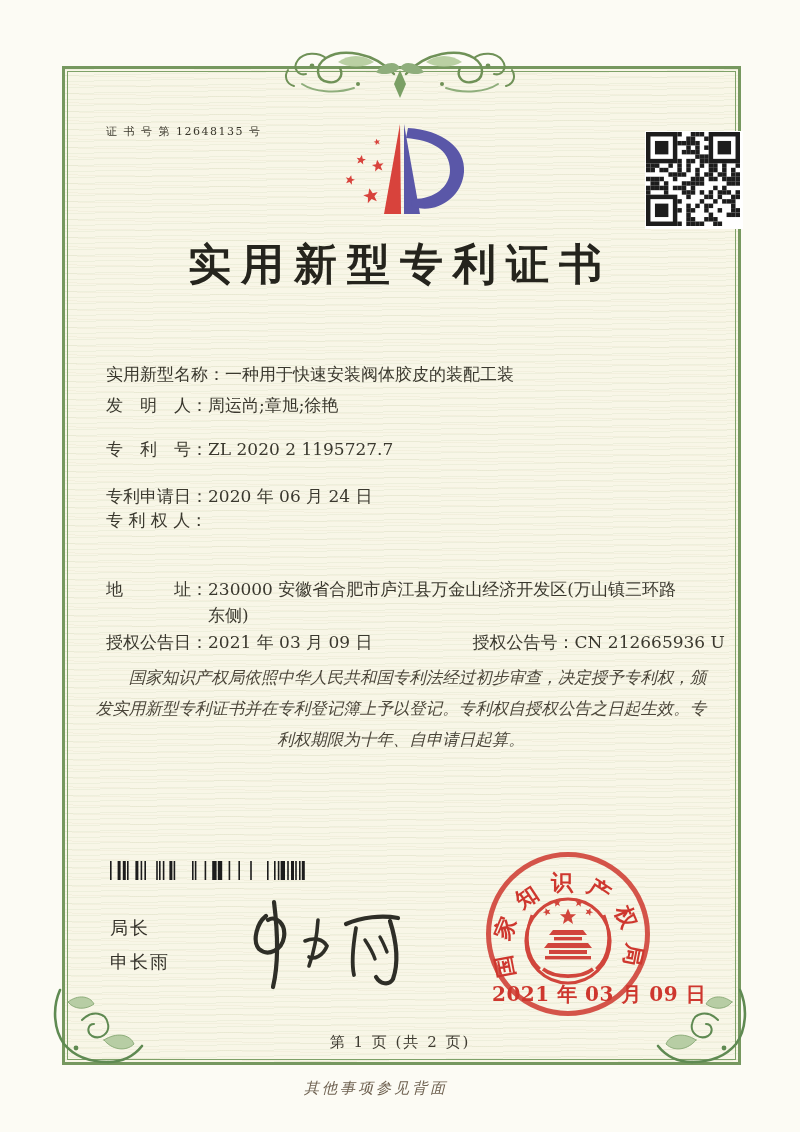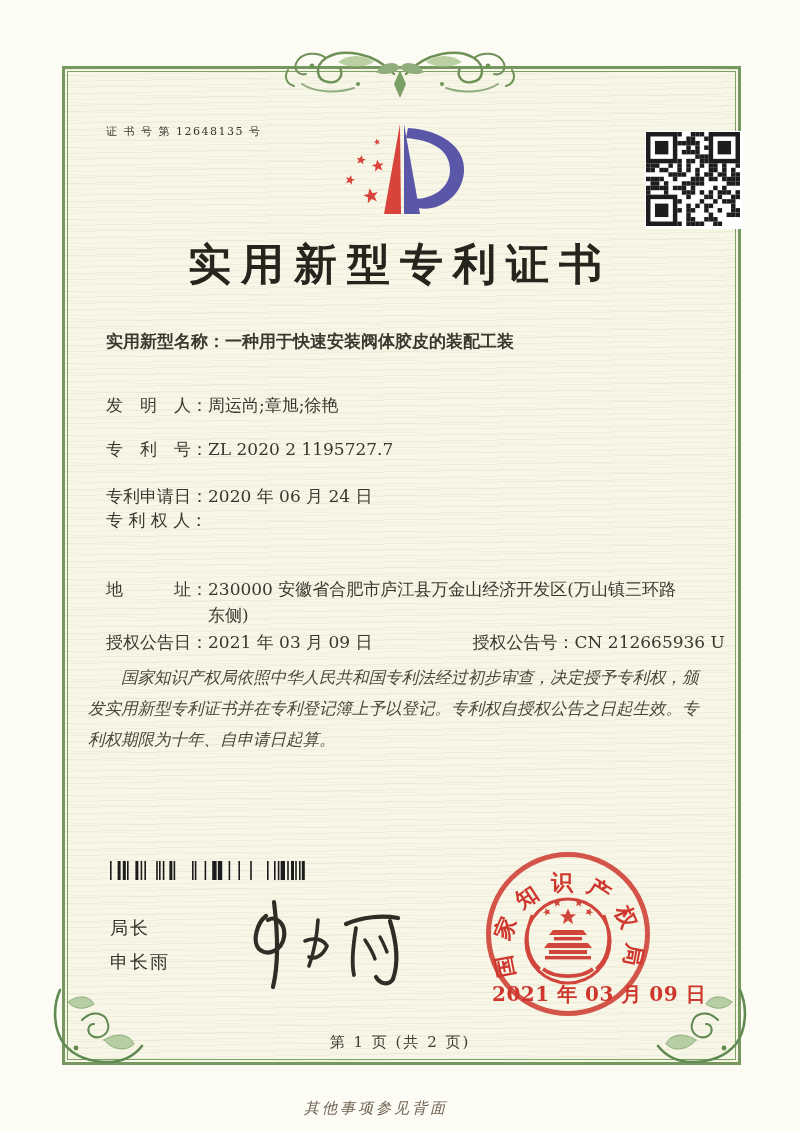--- a/index.html
+++ b/index.html
@@ -30,52 +30,52 @@
   .logo{position:absolute;left:328px;top:110px;width:152px;height:130px;}
   .qr{position:absolute;left:645px;top:131px;width:96px;height:96px;background:#fff;padding:1px;}
   .title{
     position:absolute;left:0;top:236px;width:100%;text-align:center;
     font-size:43px;font-weight:600;letter-spacing:10px;color:#25241d;
   }
   
   .row{position:absolute;left:106px;display:flex;font-size:17px;line-height:26px;color:#3a382e;}
   .row .flabel{white-space:pre;flex:0 0 auto;}
   .row .fvalue{white-space:pre-wrap;}
-  .r-name{top:328px;font-weight:bold;}
+  .r-name{top:361px;}
   .r-inventor{top:392px;}
   .r-patno{top:436px;}
   .r-filing{top:483px;}
   .r-patentee{top:507px;flex-direction:column;}
   .r-address{top:576px;}
   .r-address .fvalue{width:472px;}
   .r-grant{top:629px;}
   .pair2{margin-left:100px;display:flex;}
   
   .paras{position:absolute;left:88px;top:662px;width:626px;
-    font-size:16.5px;line-height:31px;color:#4b463a;font-style:italic;}
+    font-size:16.5px;line-height:31px;color:#4b463a;font-style:italic;text-align:center;}
   .paras p{margin:0;text-indent:2em;}
   
   .barcode{position:absolute;left:110px;top:861px;width:200px;height:19px;}
   .comm{position:absolute;left:110px;font-size:18px;color:#34322a;letter-spacing:2px;}
   .comm-title{top:916px;}
   .comm-name{top:950px;}
   .sig{position:absolute;left:230px;top:894px;width:188px;height:96px;}
   .seal{
     position:absolute;left:486px;top:852px;width:164px;height:164px;box-sizing:border-box;
     border:5px solid rgba(206,55,46,.85);border-radius:50%;
   }
   .seal svg{position:absolute;inset:0;width:154px;height:154px;}
   .seal-date{
     position:absolute;left:492px;top:981px;font-size:20px;font-weight:600;
     color:#ce372e;letter-spacing:.5px;z-index:3;
   }
   .page-no{position:absolute;left:0;top:1033px;width:100%;text-align:center;
     font-size:15px;letter-spacing:2px;color:#3e3b31;}
   .back-note{position:absolute;left:0;top:1079px;width:752px;text-align:center;
-    font-size:15px;font-style:italic;letter-spacing:3px;color:#6e6150;margin-top:20px;}
+    font-size:15px;font-style:italic;letter-spacing:3px;color:#6e6150;}
   .red{fill:#d8433c;}
 </style>
 </head>
 <body>
 
 <div class="frame"></div>
 
 <svg class="ornament orn-top" viewBox="0 0 244 66">
   <g id="ornL" fill="none" stroke="#6f9157" stroke-width="2.4" stroke-linecap="round">
     <path d="M116,30 C96,8 64,4 48,14 C36,22 38,36 50,38 C60,40 66,32 62,24"></path>

